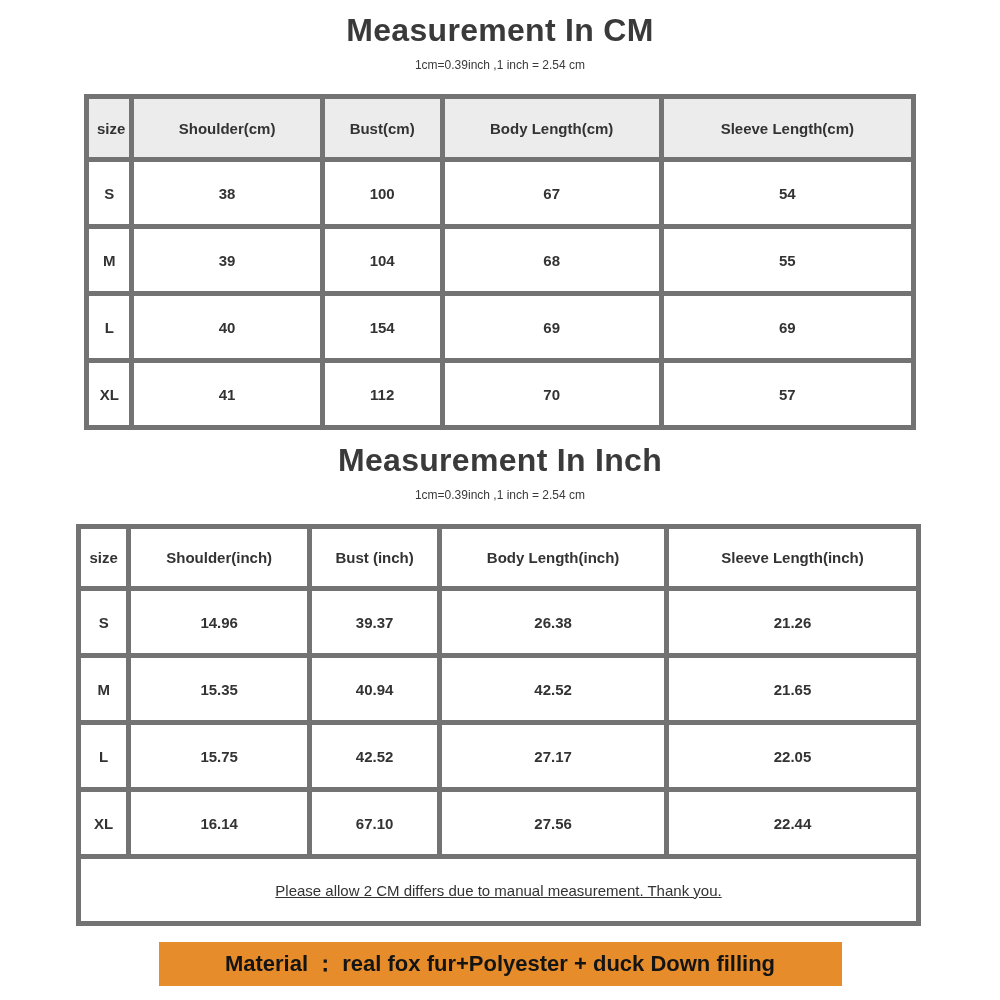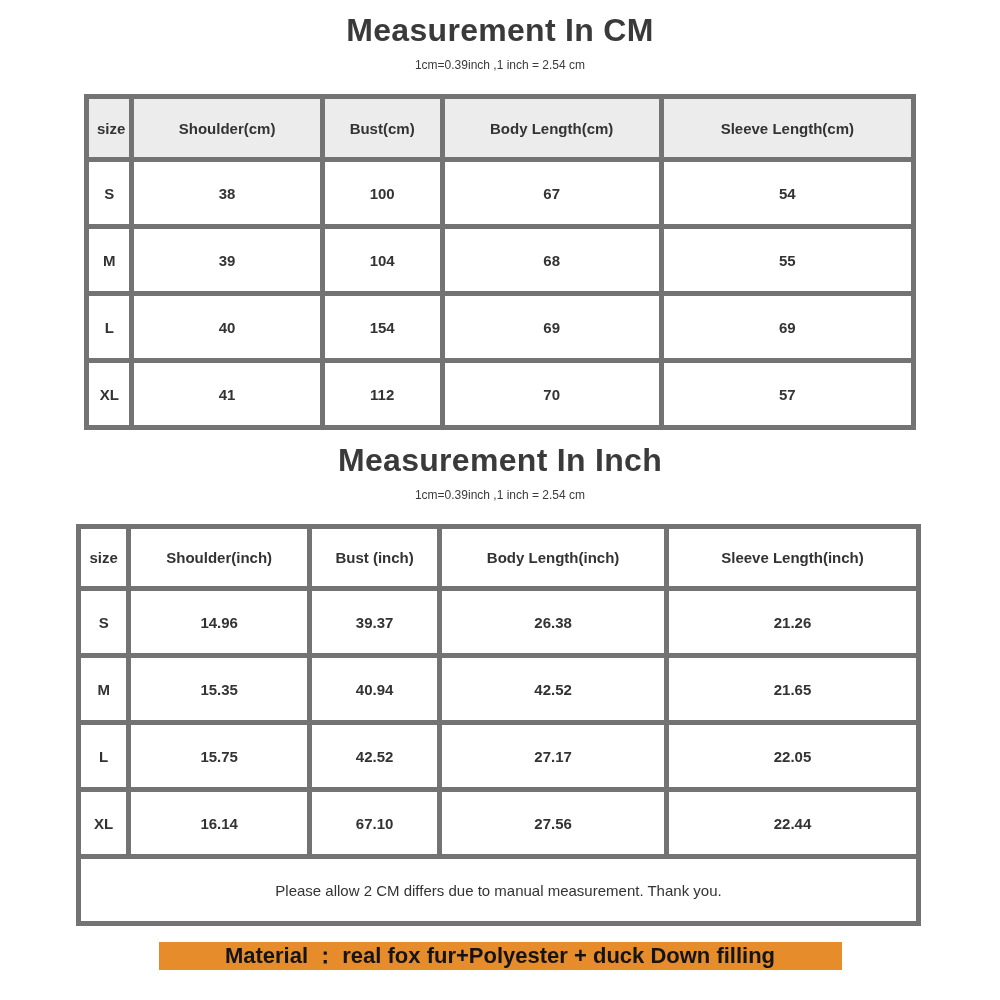--- a/index.html
+++ b/index.html
@@ -44,25 +44,26 @@
   .cm-table tbody td { height: 67px; }
 
   .inch-section { margin-top: 12px; }
   .inch-table { width: 845px; margin: 22px 0 0 76px; }
   .inch-table thead th { background: #ffffff; height: 62px; }
   .inch-table tbody td { height: 67px; }
   .note-cell {
     font-weight: 400 !important;
     font-size: 15px;
     height: 64px;
+    text-decoration: underline;
   }
 
   .material-bar {
     width: 683px;
-    height: 28px;
+    height: 44px;
     margin: 16px auto 0;
     background: #e78c2a;
     display: flex;
     align-items: center;
     justify-content: center;
   }
   .material-text {
     font-size: 22px;
     font-weight: 700;
     color: #141414;

